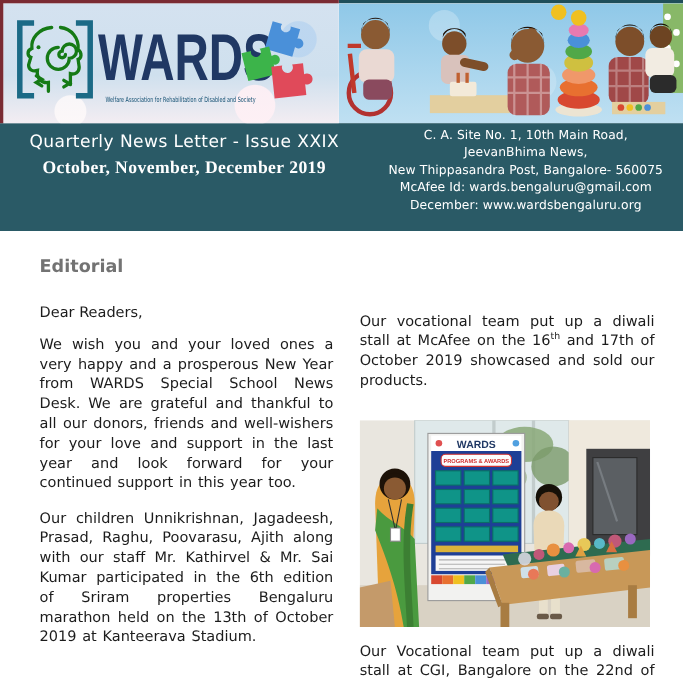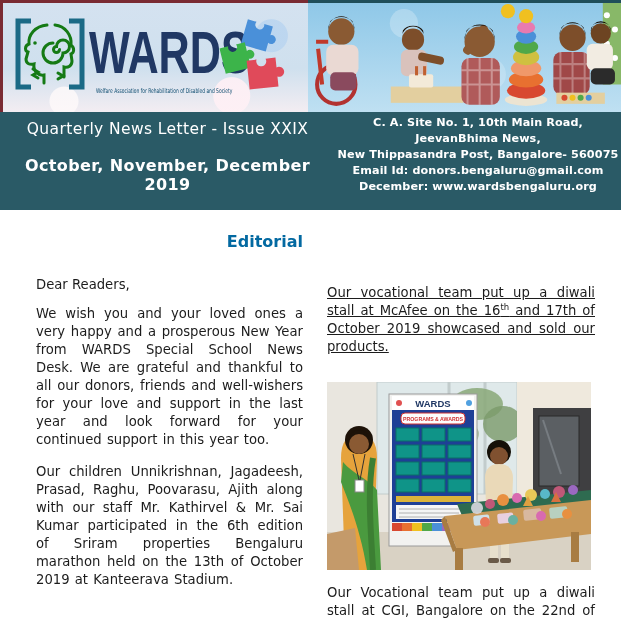--- a/index.html
+++ b/index.html
@@ -22,38 +22,38 @@
   .logo-subtitle{position:absolute;left:93px;top:84px;font-size:6.5px;color:#0f4d70;
     white-space:nowrap;transform:scaleX(.68);transform-origin:left top;}
   .puzzle-cluster{position:absolute;left:216px;top:14px;}
   .header-right{flex:1;box-sizing:border-box;border-top:3px solid #1f4e5a;overflow:hidden;}
   .header-right svg{display:block;width:100%;height:100%;}
 
   
   .banner{height:98px;background:#2a5a66;display:flex;color:#ffffff;}
   .banner-left{width:335px;box-sizing:border-box;text-align:center;padding-top:8px;}
   .issue-line{font-size:15.5px;letter-spacing:.4px;}
-  .period-line{font-size:16px;font-weight:bold;margin-top:18px;letter-spacing:.4px;}
+  .period-line{font-size:16px;font-weight:bold;margin-top:6px;letter-spacing:.4px;font-family:Liberation Serif, serif;}
   .banner-right{flex:1;box-sizing:border-box;text-align:center;padding-top:3px;
-    font-weight:bold;font-size:11.2px;line-height:16px;letter-spacing:.1px;}
+    font-weight:normal;font-size:11.2px;line-height:16px;letter-spacing:.1px;}
 
   
   .content{display:flex;box-sizing:border-box;padding:0 26px 0 36px;}
   .col-left{width:267px;margin-right:24px;}
   .col-right{flex:1;}
-  .section-heading{color:#0369a1;font-size:16px;font-weight:bold;margin:0;
-    font-family:"DejaVu Sans",sans-serif;text-align:right;}
+  .section-heading{color:#737373;font-size:16px;font-weight:bold;margin:0;
+    font-family:"DejaVu Sans",sans-serif;}
   .editorial-heading{margin-top:22px;}
   .salutation{margin:24px 0 10px;font-size:13.2px;line-height:19.5px;}
   .body-text{margin:0;font-size:13.2px;text-align:justify;color:#1c1c1c;word-spacing:1px;}
   .lh-tall{line-height:18px;}
   .lh-med{line-height:18px;}
   .october-heading{margin-top:20px;}
   .marathon-para{margin-top:14px;}
-  .mcafee-para{margin-top:74px;text-decoration:underline;}
+  .mcafee-para{margin-top:74px;}
   .mcafee-para sup{font-size:8.5px;line-height:0;}
   .stall-photo{margin:26px 0 0;width:264px;}
   .stall-photo svg{display:block;}
   .cgi-para{margin-top:14px;}
 </style>
 </head>
 <body>
 
 <div class="page">
 
@@ -171,21 +171,21 @@
 
   <div class="banner">
     <div class="banner-left">
       <div class="issue-line">Quarterly News Letter - Issue XXIX</div>
       <div class="period-line">October, November, December 2019</div>
     </div>
     <div class="banner-right">
       <div class="address-line">C. A. Site No. 1, 10th Main Road,</div>
       <div class="address-line">JeevanBhima News,</div>
       <div class="address-line">New Thippasandra Post, Bangalore- 560075</div>
-      <div class="address-line">Email Id: donors.bengaluru@gmail.com</div>
+      <div class="address-line">McAfee Id: wards.bengaluru@gmail.com</div>
       <div class="address-line">December: www.wardsbengaluru.org</div>
     </div>
   </div>
 
   <main class="content">
 
     <section class="col-left">
       <h2 class="section-heading editorial-heading">Editorial</h2>
       <p class="salutation">Dear Readers,</p>
       <p class="body-text lh-tall">We wish you and your loved ones a very happy and a prosperous New Year from WARDS Special School News Desk. We are grateful and thankful to all our donors, friends and well-wishers for your love and support in the last year and look forward for your continued support in this year too.</p>

